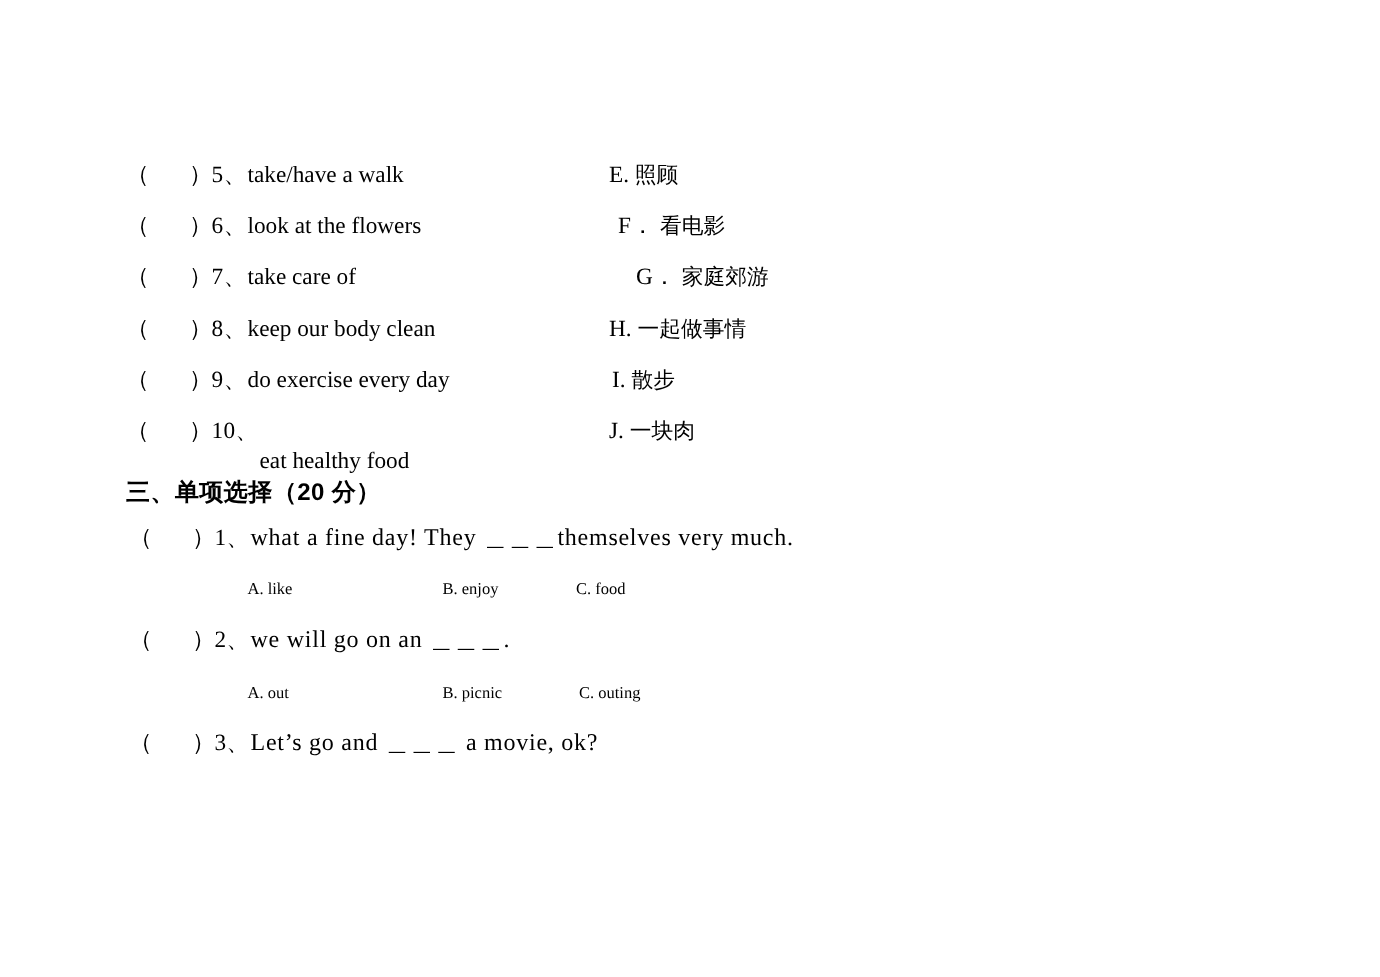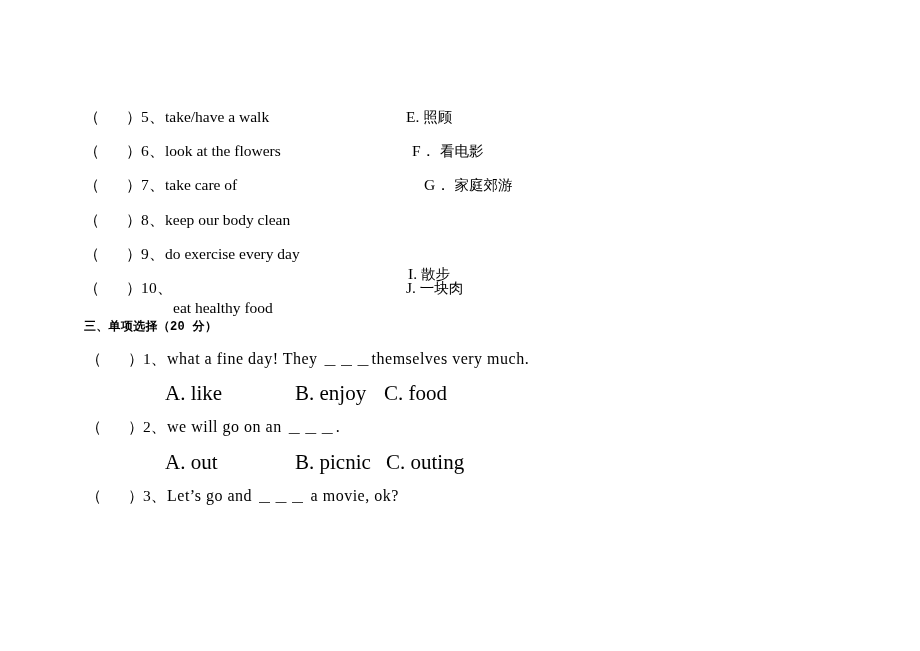--- a/index.html
+++ b/index.html
@@ -70,23 +70,23 @@
   .m-right .cn {
     font-family: Liberation Mono, monospace;
     font-size: 14.5px;
   }
 
   
   .mc-heading {
     position: absolute;
     left: 84px;
     top: 318px;
-    font-family: Liberation Mono, monospace;
+    font-family: Liberation Sans, sans-serif;
     font-weight: bold;
-    font-size: 12px;
+    font-size: 16px;
     letter-spacing: 0.3px;
     white-space: nowrap;
   }
 
   .mc-block {
     position: absolute;
     left: 84px;
     top: 342px;
     width: 520px;
   }
@@ -117,21 +117,21 @@
     font-size: 16px;
   }
   .mc-opts {
     position: relative;
     height: 34.2px;
     line-height: 34.2px;
     white-space: nowrap;
   }
   .mc-opts span {
     position: absolute;
-    font-size: 21px;
+    font-size: 11px;
   }
   .opt-a { left: 81px; }
   .opt-b { left: 211px; }
   .opt-c { left: 300px; }
 
   .opt-a2 { left: 81px; }
   .opt-b2 { left: 211px; }
   .opt-c2 { left: 302px; }
 
   .opt-a3 { left: 81px; }
@@ -180,28 +180,32 @@
         <span>G．</span>
         <span class="cn">家庭郊游</span>
       </span>
     </div>
 
     <div class="match-row">
       <span class="m-paren-open">（</span>
       <span class="m-paren-close">）</span>
       <span class="m-num">8、</span>
       <span class="m-en">keep our body clean</span>
+      <span class="m-right" style="left:322px;">
+        <span>H.</span>
+        <span class="cn">一起做事情</span>
+      </span>
     </div>
 
     <div class="match-row">
       <span class="m-paren-open">（</span>
       <span class="m-paren-close">）</span>
       <span class="m-num">9、</span>
       <span class="m-en">do exercise every day</span>
-      <span class="m-right" style="left:324px;margin-top:20px;">
+      <span class="m-right" style="left:324px;">
         <span>I.</span>
         <span class="cn">散步</span>
       </span>
     </div>
 
     <div class="match-row">
       <span class="m-paren-open">（</span>
       <span class="m-paren-close">）</span>
       <span class="m-num">10、</span>
       <span class="m-en wide">eat healthy food</span>

